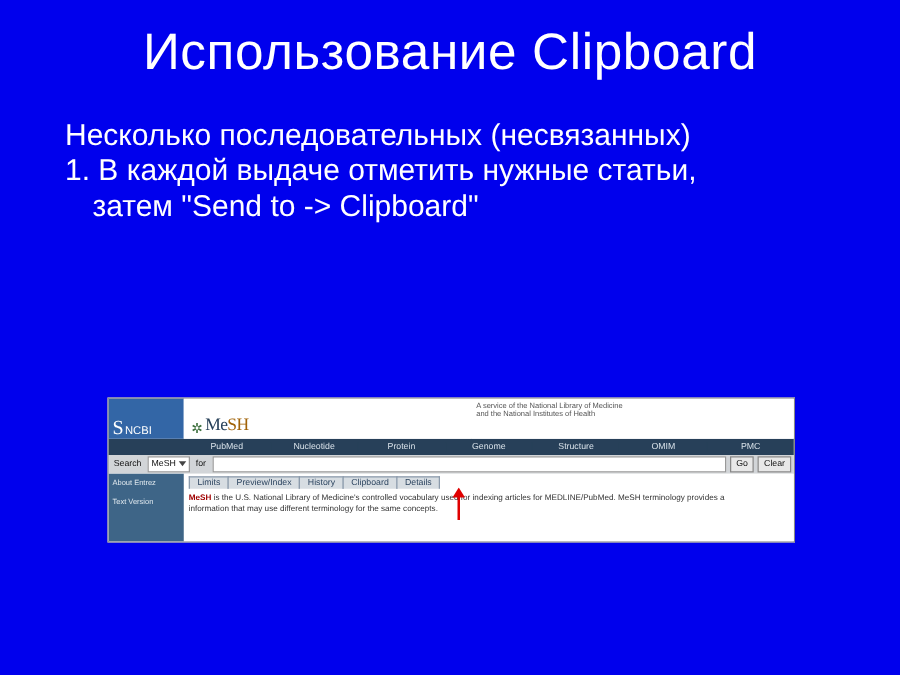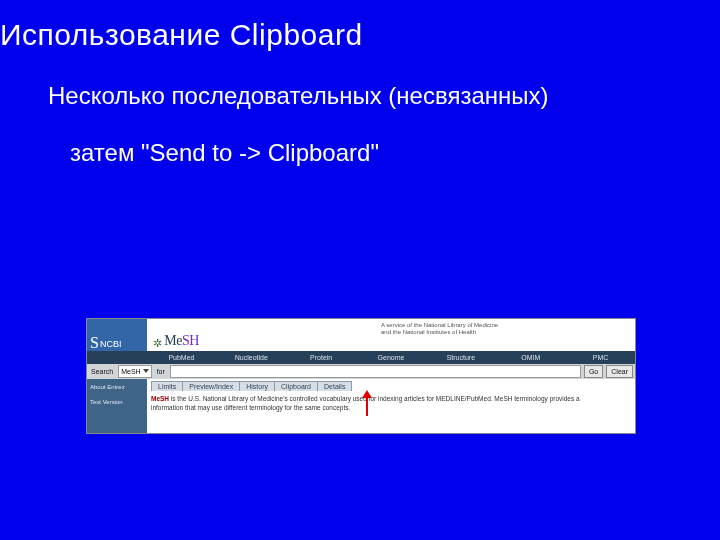--- a/index.html
+++ b/index.html
@@ -12,31 +12,33 @@
     color: #ffffff;
     overflow: hidden;
   }
   .slide {
     width: 720px;
     height: 540px;
     position: relative;
     box-sizing: border-box;
   }
   .title {
-    font-size: 30px;
+    font-size: 41px;
+    text-align: center;
     padding-top: 18px;
     padding-bottom: 30px;
     font-weight: 400;
     letter-spacing: 0.5px;
   }
   .body-text {
     font-size: 24px;
     line-height: 1.18;
-    padding: 0 34px 0 48px;
+    padding: 0 34px 0 31px;
     font-weight: 400;
+    margin-left: 21px;
   }
   .body-text .indent {
     padding-left: 22px;
     display: block;
   }
   .screenshot-wrap {
     position: absolute;
     left: 86px;
     top: 318px;
     width: 548px;
@@ -217,36 +219,36 @@
 </style>
 </head>
 <body>
 
 <div class="slide">
 
   <div class="title">Использование Clipboard</div>
 
   <div class="body-text">
     <span>Несколько последовательных (несвязанных)</span><br>
-    <br>
+    <span>1. В каждой выдаче отметить нужные статьи,</span><br>
     <span class="indent">затем "Send to -&gt; Clipboard"</span>
   </div>
 
   <div class="screenshot-wrap">
     <div class="shot">
 
       <div class="banner">
         <div class="banner-left">
           <span class="inf">S</span>
           <span>NCBI</span>
         </div>
         <div class="banner-mid">
           <span class="mesh-logo">✲</span>
           <span>Me</span>
-            <span style="color:#6d28d9">SH</span>
+            <span style="color:#a16207">SH</span>
         </div>
         <div class="banner-right">
           <div>A service of the National Library of Medicine</div>
           <div>and the National Institutes of Health</div>
         </div>
       </div>
 
       <div class="nav-row">
         <div class="nav-spacer-left"></div>
         <div class="nav-item">PubMed</div>

